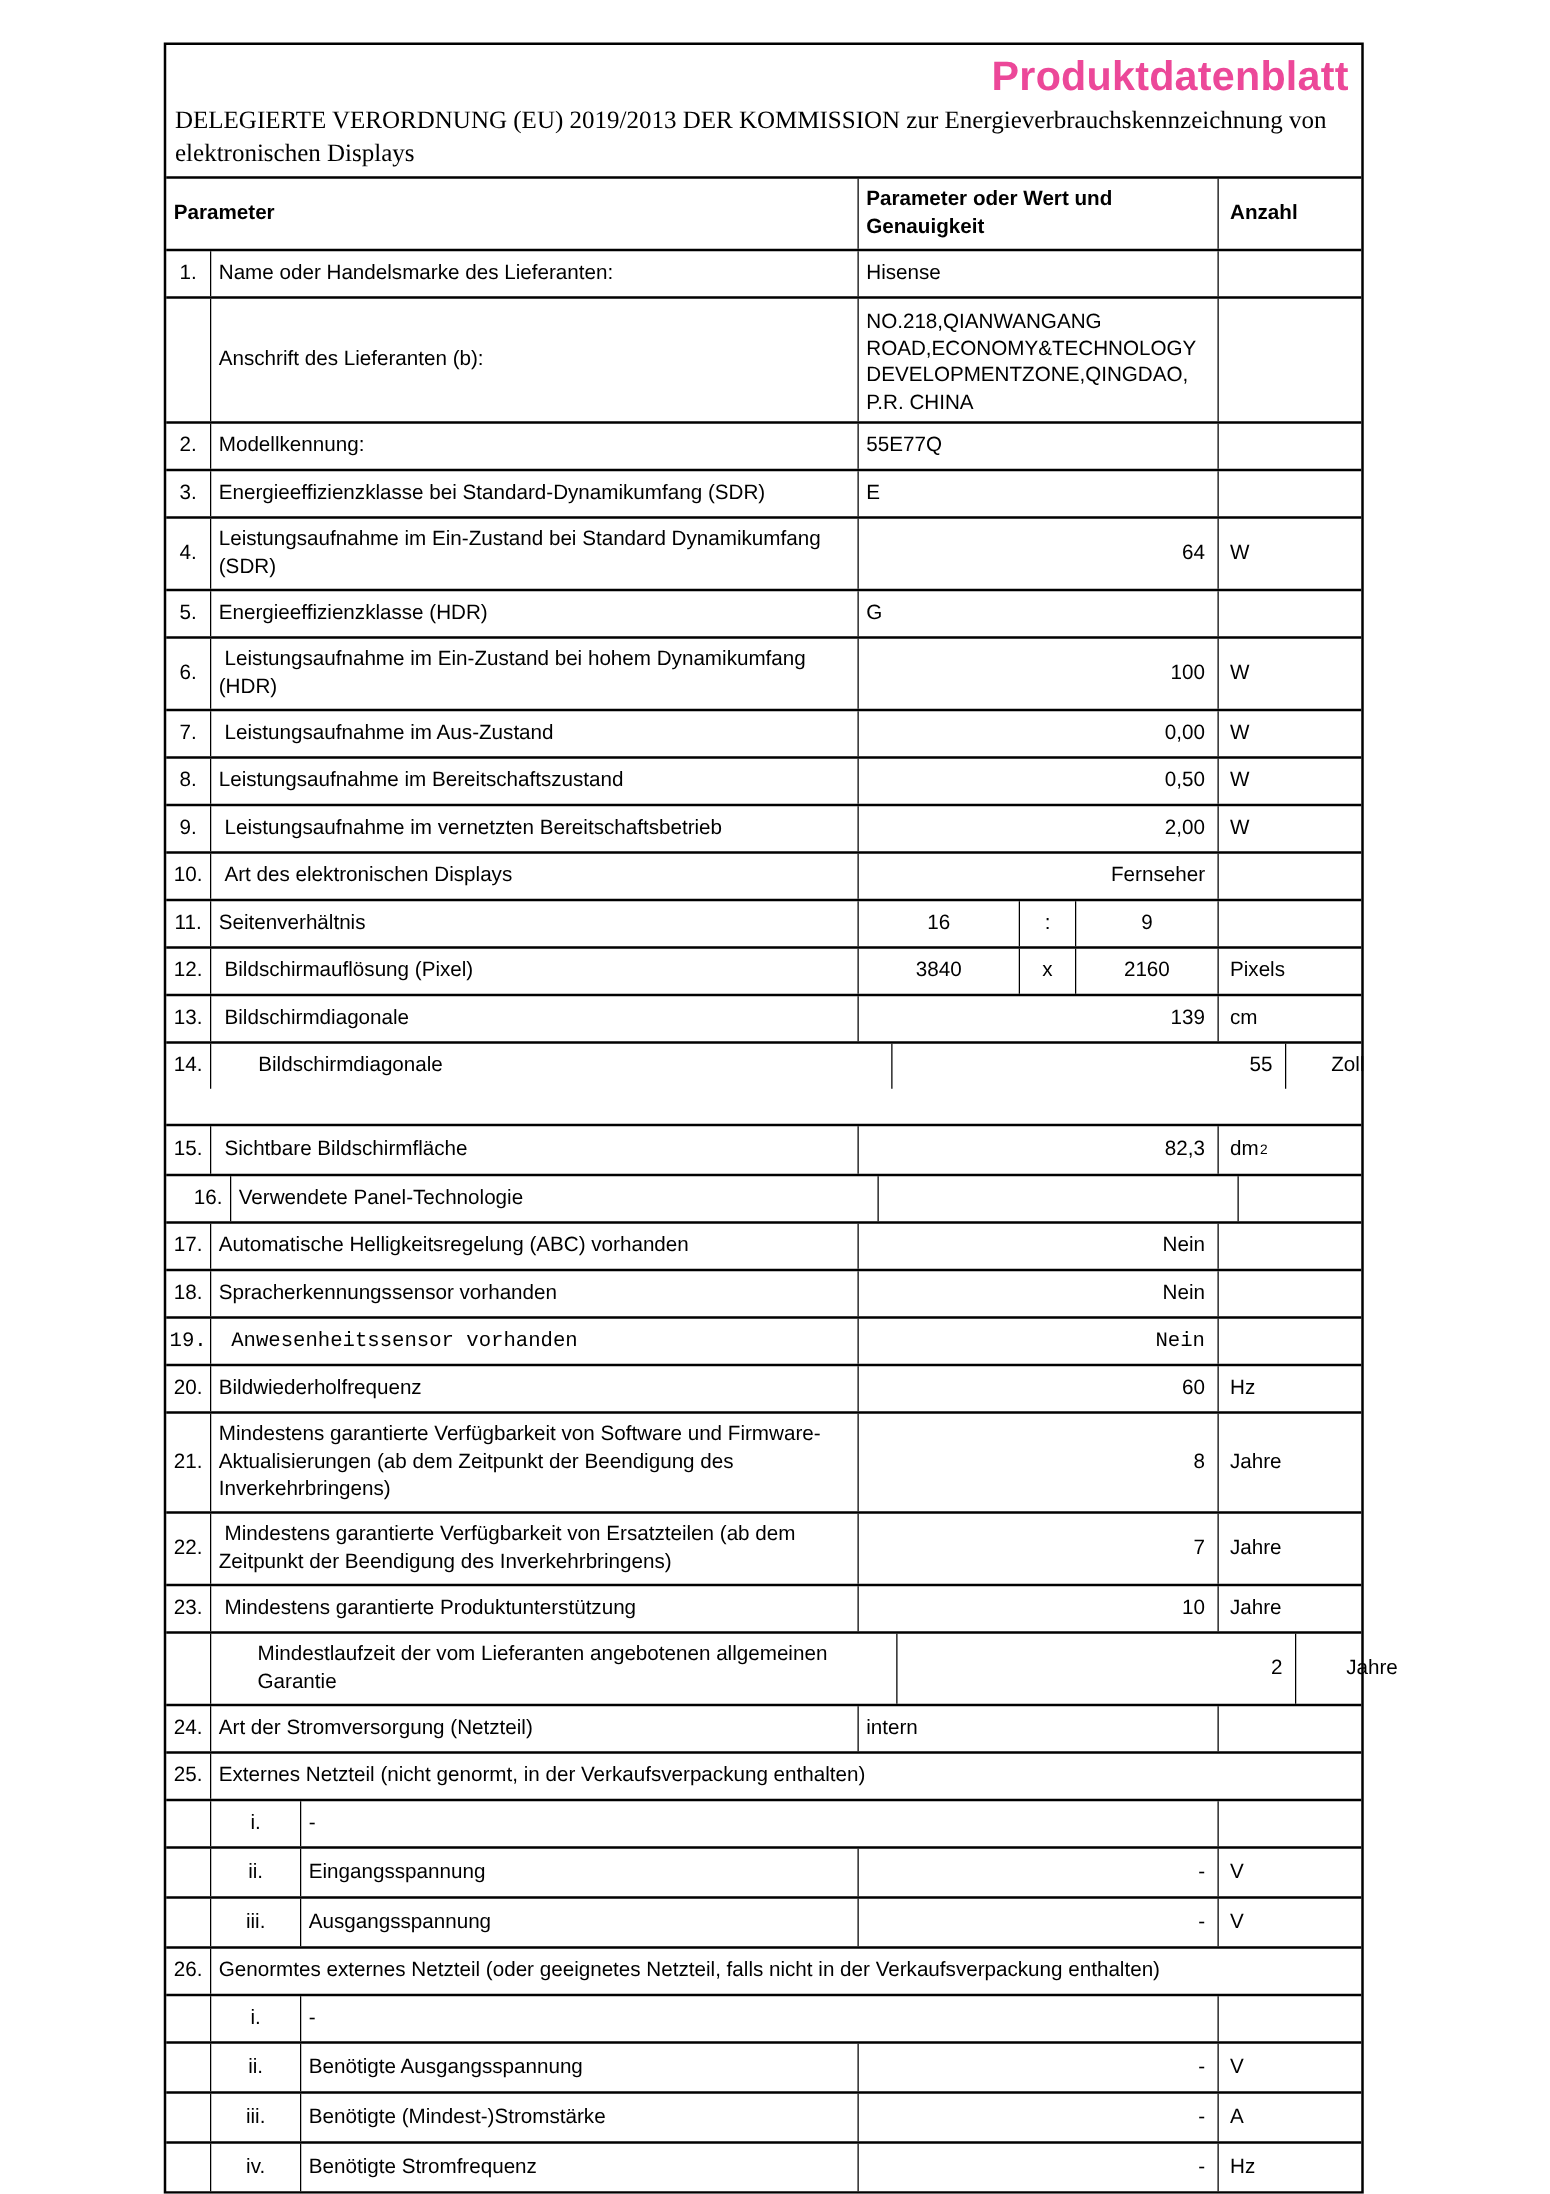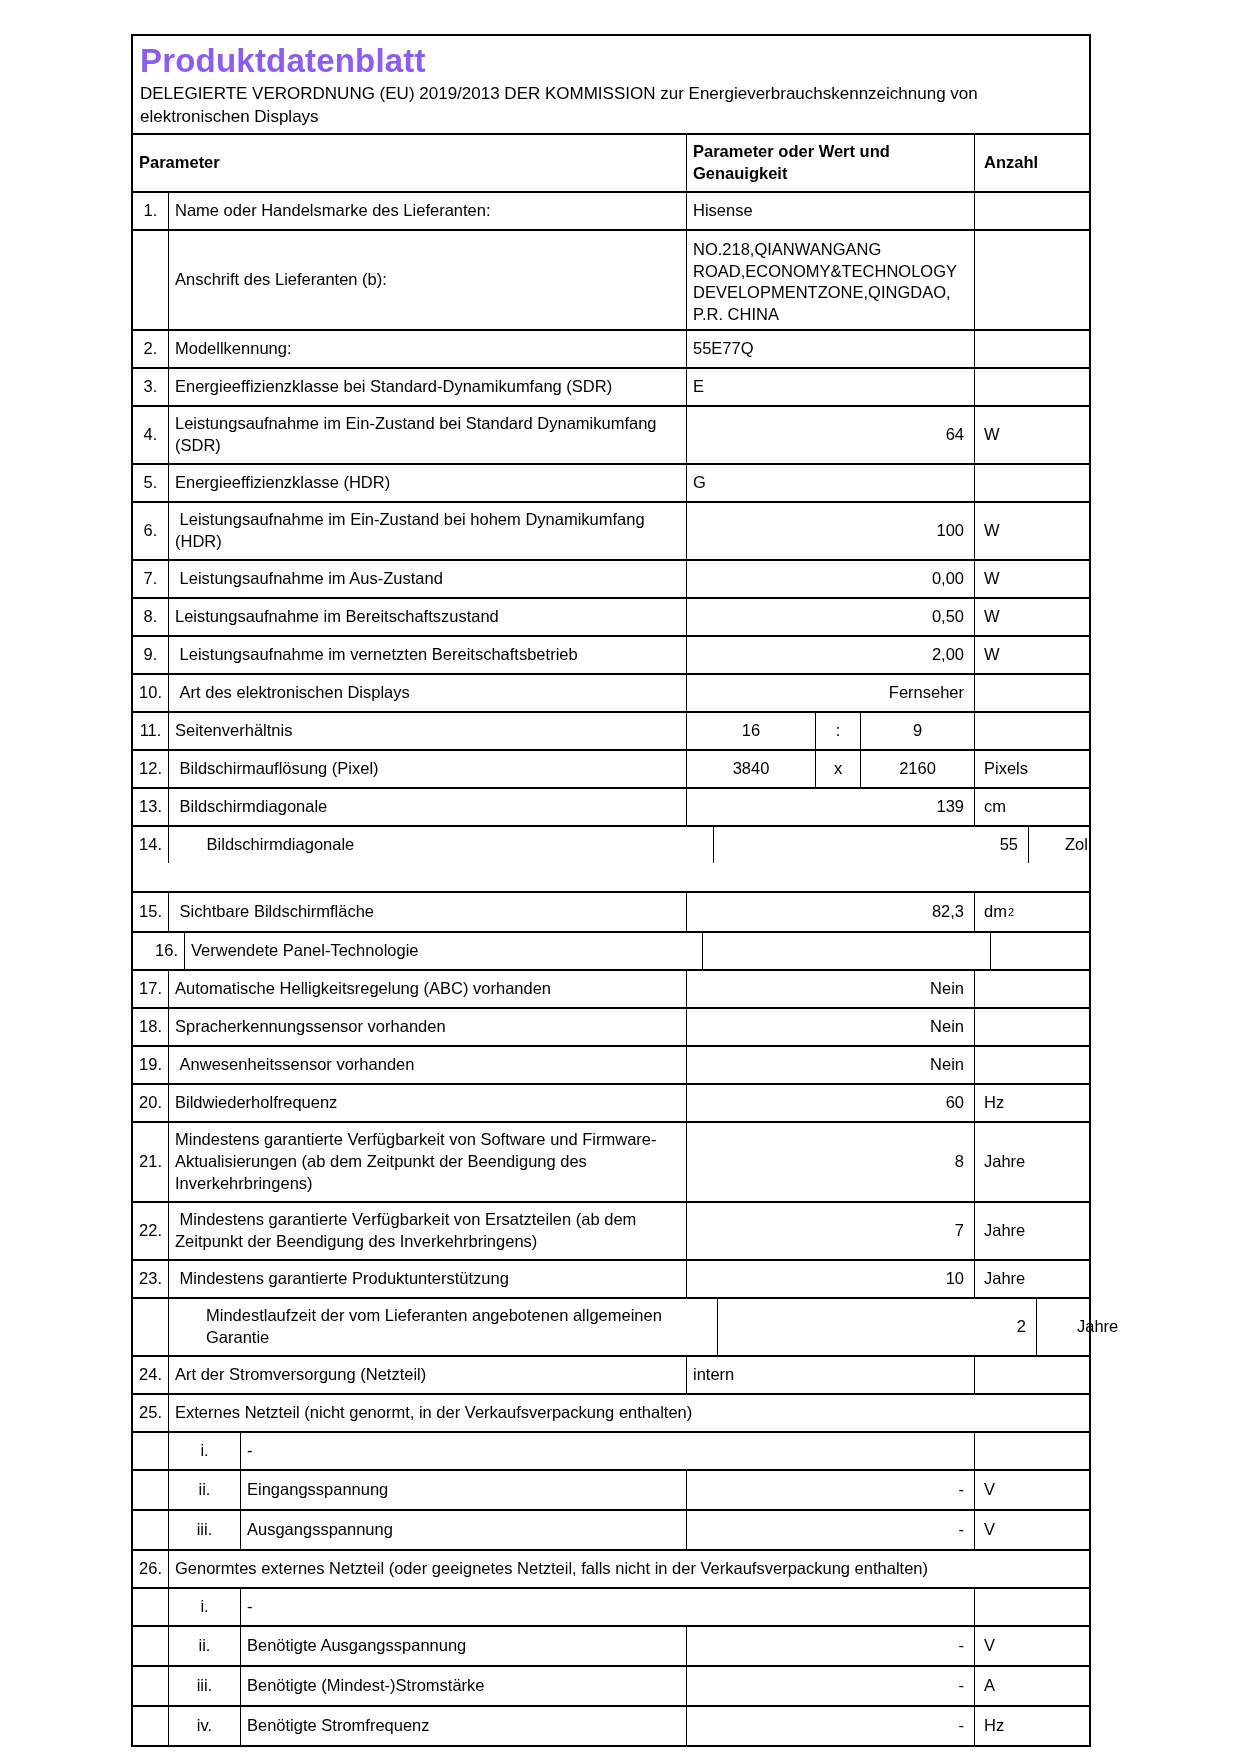--- a/index.html
+++ b/index.html
@@ -8,21 +8,21 @@
     width:1240px;height:1755px;
     font-family:"Liberation Sans",sans-serif;
     color:#000;
   }
   .sheet{
     position:absolute;left:131px;top:34px;width:956px;
     border:2px solid #000;background:#fff;box-sizing:content-box;
   }
   .titleblock{padding:6px 10px 4px 7px;}
   .doc-title{font-size:33px;font-weight:bold;line-height:1.15;letter-spacing:0.2px;}
-  .doc-subtitle{font-size:17px;line-height:1.35;margin-top:3px;}
+  .doc-subtitle{font-size:20px;line-height:1.35;margin-top:3px;font-family:Liberation Serif, serif;}
   .dtable{border-top:2px solid #000;}
   .trow{display:flex;align-items:stretch;border-top:2px solid #000;}
   .trow:first-child{border-top:none;}
   .c{
     display:flex;align-items:center;box-sizing:border-box;
     padding:3px 6px;font-size:16.5px;line-height:1.32;
     border-right:1px solid #000;white-space:pre-wrap;
   }
   .hdr .c{font-weight:bold;}
   .cAB{flex:0 0 554px;}
@@ -39,21 +39,21 @@
   .cS2{flex:0 0 45px;justify-content:center;}
   .cS3{flex:0 0 114px;justify-content:center;}
   .cC.multiline{flex-direction:column;align-items:flex-start;justify-content:flex-end;}
   sup{font-size:11px;line-height:0;margin-left:1px;}
 </style>
 </head>
 <body>
 
 <div class="sheet">
   <div class="titleblock">
-    <div class="doc-title" style="color: #8b5cf6;">Produktdatenblatt</div>
+    <div class="doc-title" style="color: #ec4899; text-align: right;">Produktdatenblatt</div>
     <div class="doc-subtitle">
       <div>DELEGIERTE VERORDNUNG (EU) 2019/2013 DER KOMMISSION zur Energieverbrauchskennzeichnung von</div>
       <div>elektronischen Displays</div>
     </div>
   </div>
   <div class="dtable">
     <div class="trow hdr" style="min-height:56px">
       <div class="c cAB">Parameter</div>
       <div class="c cC">Parameter oder Wert und Genauigkeit</div>
       <div class="c cD">Anzahl</div>
@@ -169,21 +169,21 @@
         <div class="c cB">Automatische Helligkeitsregelung (ABC) vorhanden</div>
         <div class="c cC right">Nein</div>
         <div class="c cD"></div>
       </div>
       <div class="trow" style="min-height: 36px;">
         <div class="c cA">18.</div>
         <div class="c cB">Spracherkennungssensor vorhanden</div>
         <div class="c cC right">Nein</div>
         <div class="c cD"></div>
       </div>
-      <div class="trow" style="min-height: 36px;">
+      <div class="trow" style="min-height: 36px; font-family: Liberation Mono, monospace;">
         <div class="c cA">19.</div>
         <div class="c cB"> Anwesenheitssensor vorhanden</div>
         <div class="c cC right">Nein</div>
         <div class="c cD"></div>
       </div>
       <div class="trow" style="min-height: 36px;">
         <div class="c cA">20.</div>
         <div class="c cB">Bildwiederholfrequenz</div>
         <div class="c cC right">60</div>
         <div class="c cD">Hz</div>

